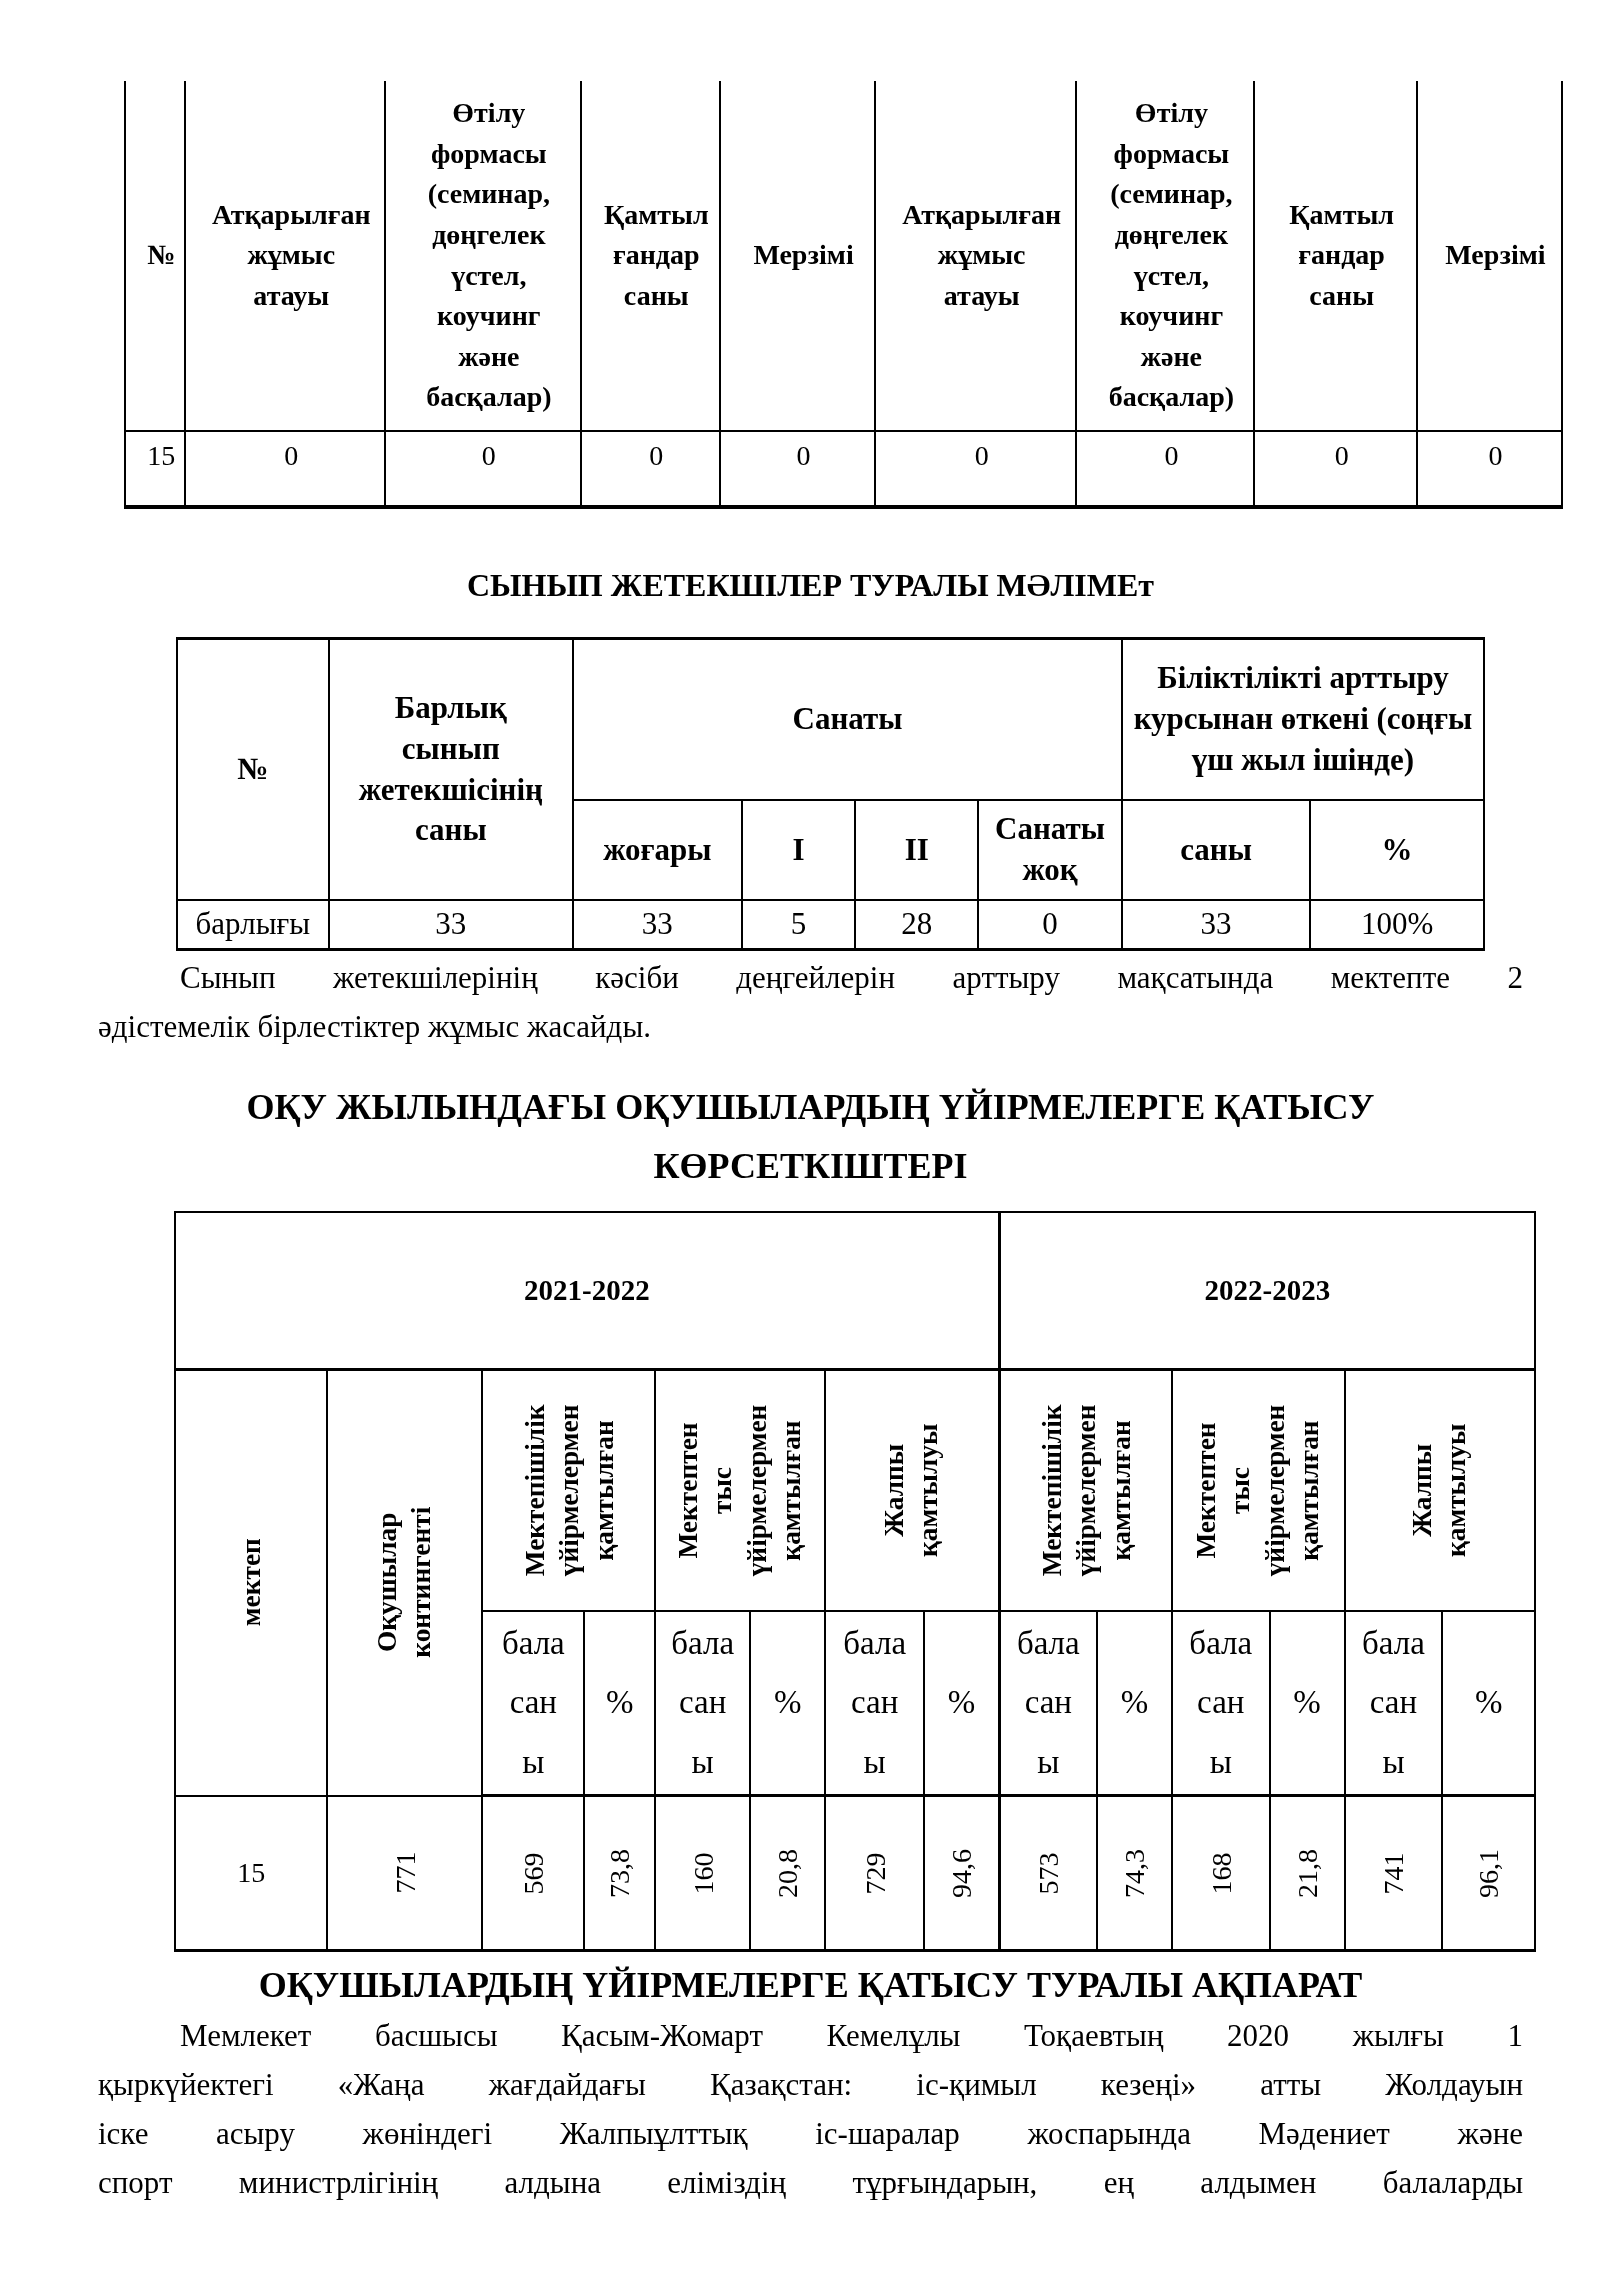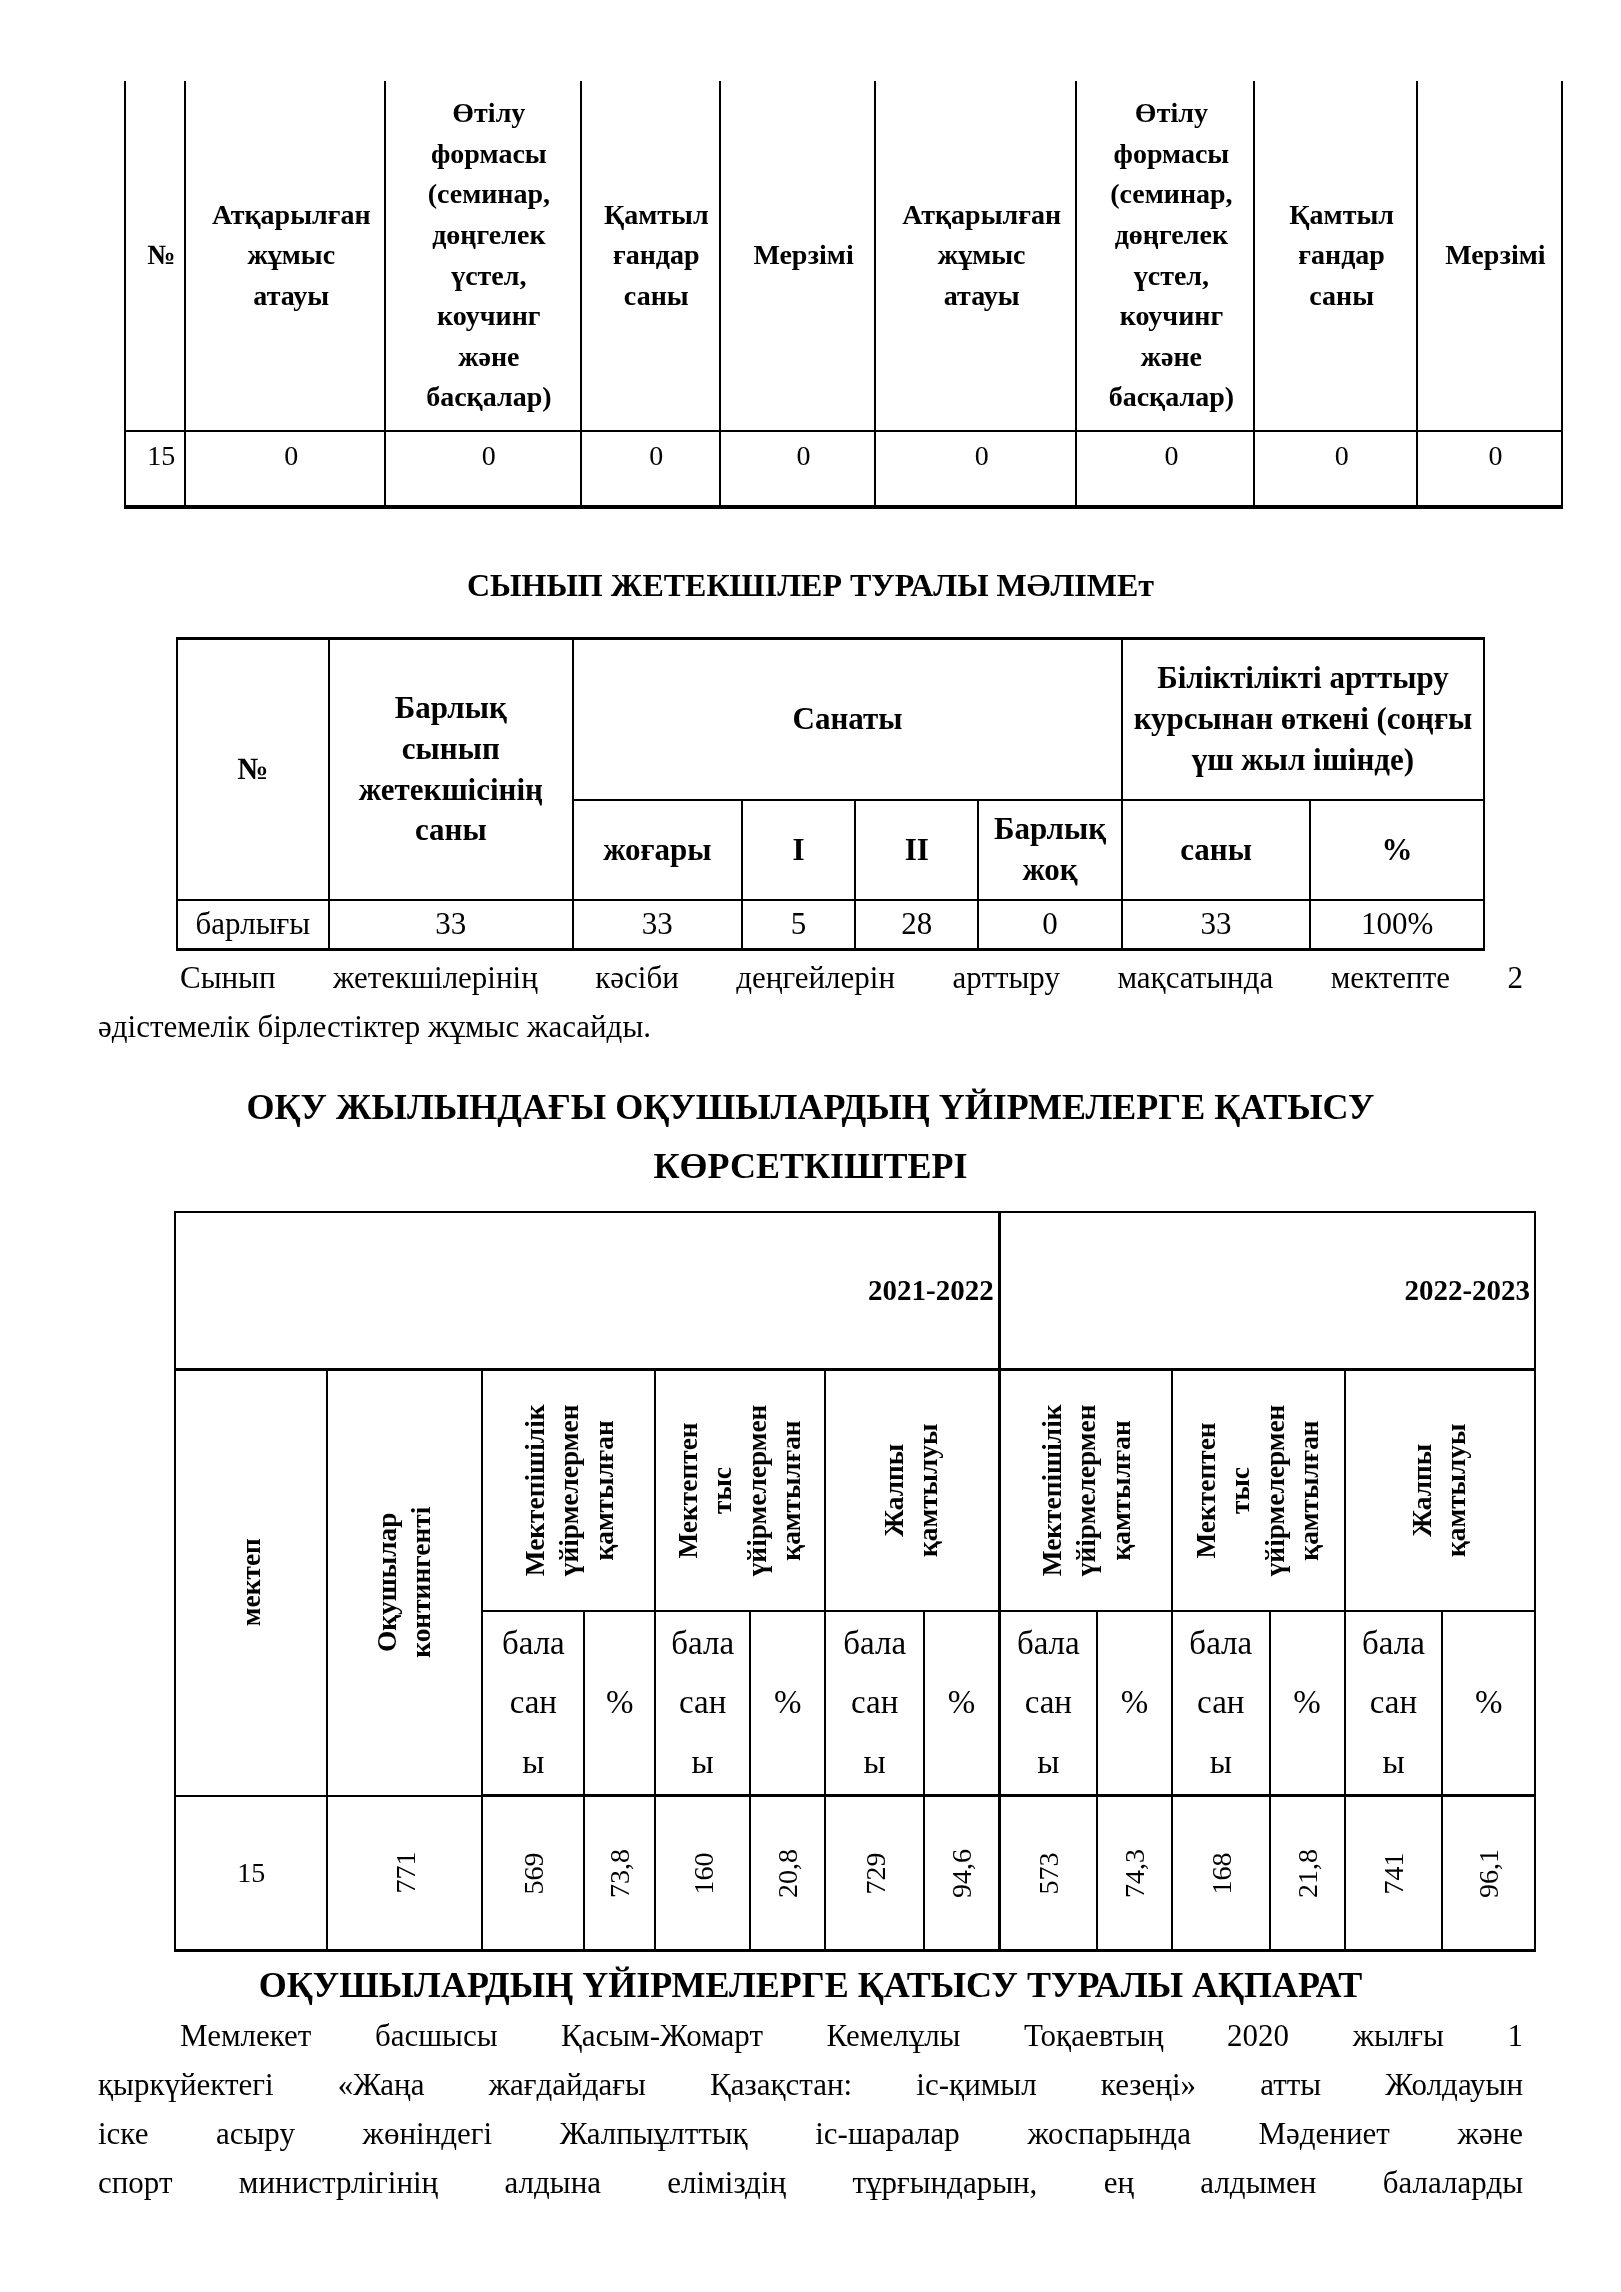--- a/index.html
+++ b/index.html
@@ -46,21 +46,21 @@
   .jl { text-align: justify; text-align-last: justify; }
   .jend { text-align: left; }
   .indent { text-indent: 82px; }
   #para1 { top: 953px; }
   #para2 { top: 2011px; }
 
   
   #table3 { position: absolute; left: 174px; top: 1211px; width: 1362px; border: 2.9px solid #000; }
   #table3 td { border: 2px solid #000; }
   #table3 tr.r-year { height: 157px; }
-  #table3 tr.r-year td { border-top: 2.9px solid #000; border-bottom: 3.9px solid #000; font-size: 29px; font-weight: bold; text-align: right; }
+  #table3 tr.r-year td { border-top: 2.9px solid #000; border-bottom: 3.9px solid #000; font-size: 29px; font-weight: bold; }
   #table3 tr.r-cat  { height: 242px; }
   #table3 tr.r-sub  { height: 153px; }
   #table3 tr.r-sub td { border-bottom: 3.9px solid #000; font-size: 33px; font-weight: normal; line-height: 1.8; text-align: center; }
   #table3 tr.r-data { height: 155px; }
   #table3 tr.r-data td { border-bottom: 3.9px solid #000; font-size: 28px; font-weight: normal; }
   #table3 td.yd { border-right: 3.9px solid #000; }
 
   td.vert { position: relative; padding: 0; }
   td.vert .vh {
     position: absolute; inset: 0;
@@ -158,21 +158,21 @@
 сынып
 жетекшісінің
 саны</td>
       <td colspan="4">Санаты</td>
       <td colspan="2">Біліктілікті арттыру курсынан өткені (соңғы үш жыл ішінде)</td>
     </tr>
     <tr class="t2-r2">
       <td>жоғары</td>
       <td>I</td>
       <td>II</td>
-      <td>Барлық жоқ</td>
+      <td>Санаты жоқ</td>
       <td>саны</td>
       <td>%</td>
     </tr>
     <tr class="t2-data">
       <td>барлығы</td>
       <td>33</td>
       <td>33</td>
       <td>5</td>
       <td>28</td>
       <td>0</td>

